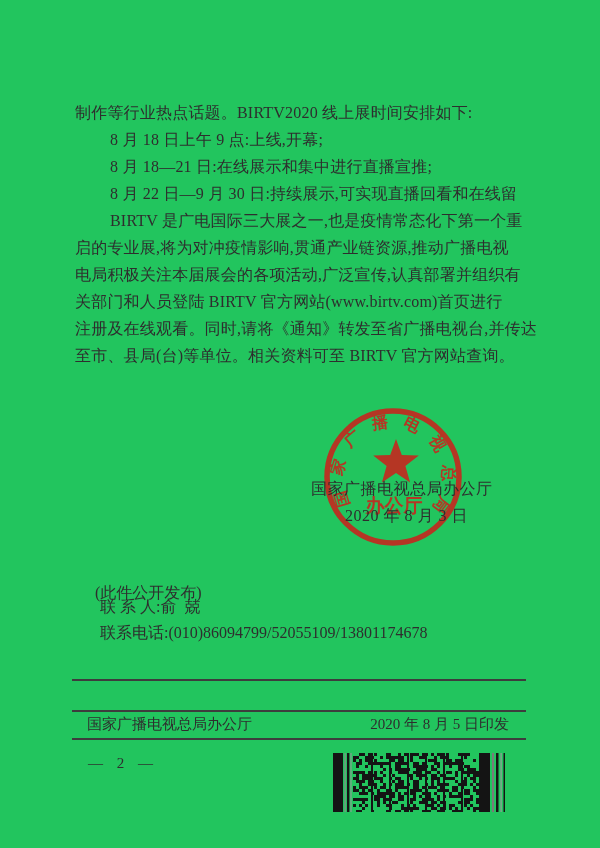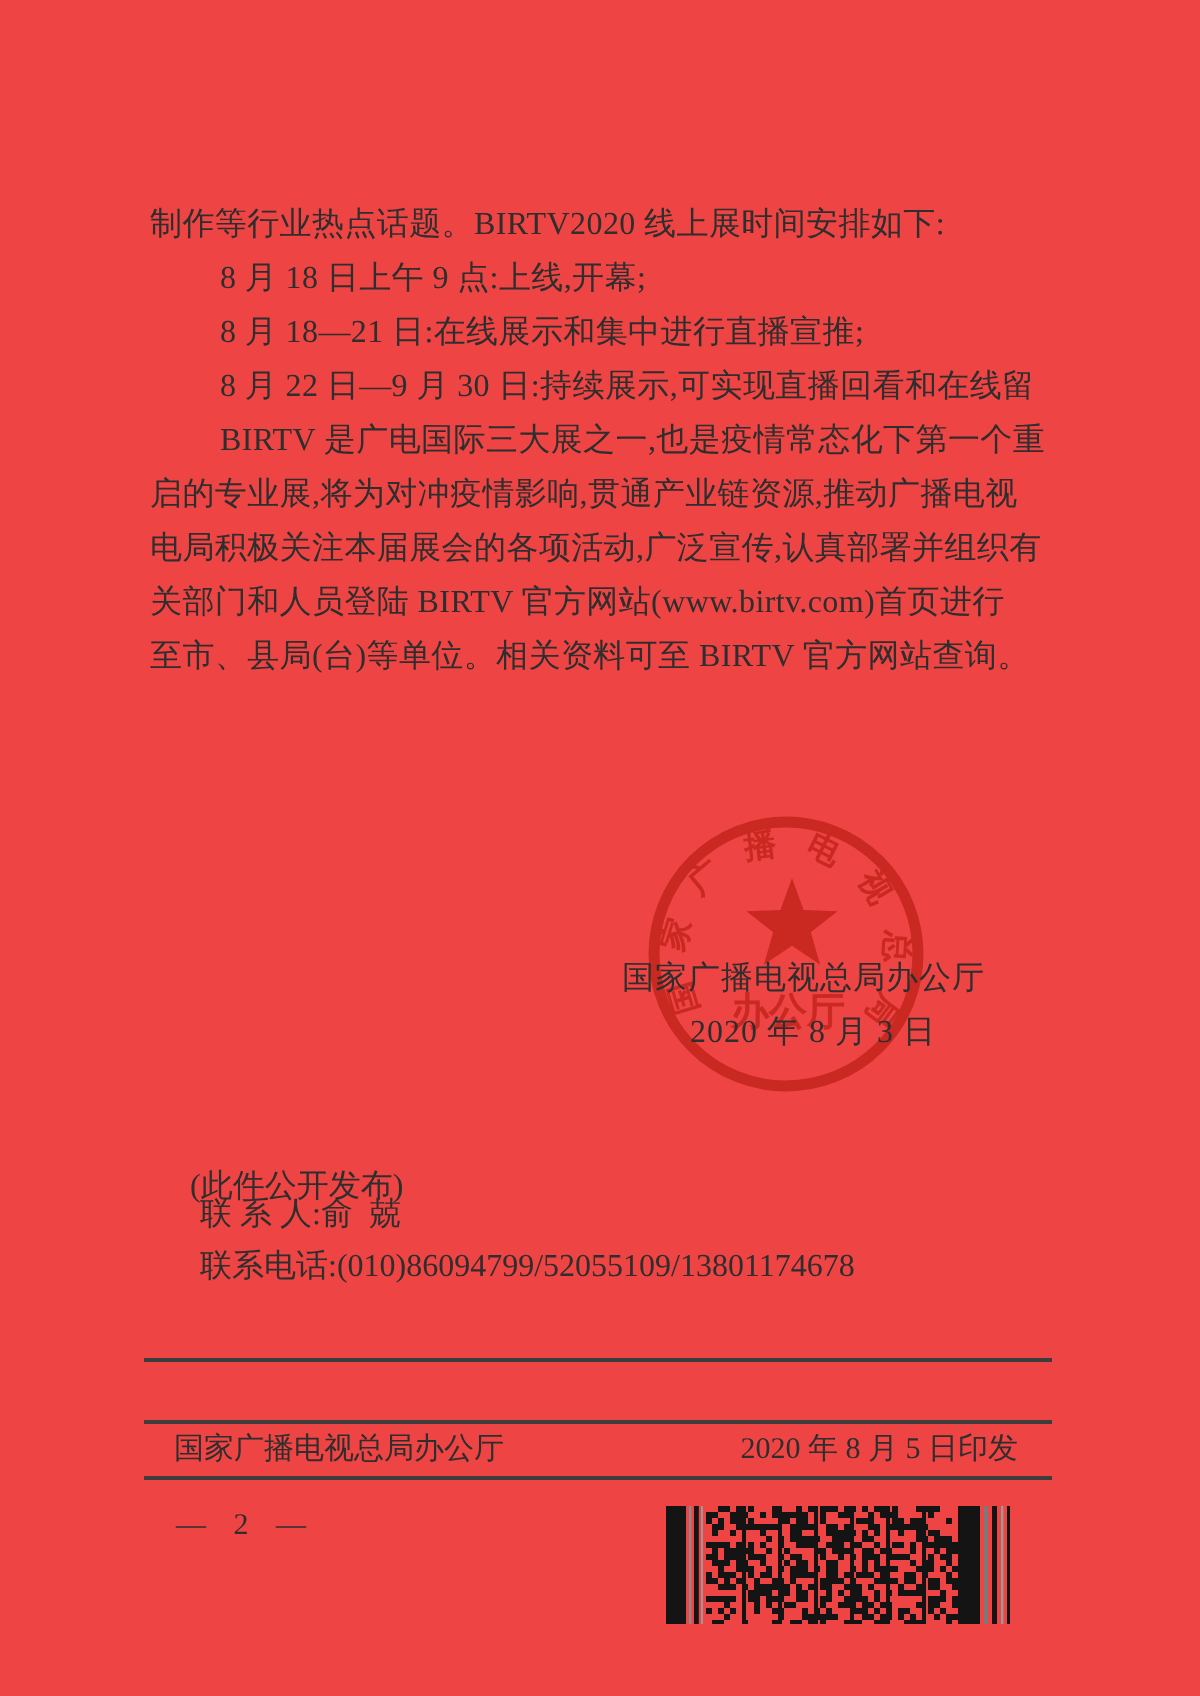--- a/index.html
+++ b/index.html
@@ -1,20 +1,20 @@
 <!DOCTYPE html>
 <html><head>
 <meta charset="utf-8">
 <style>
   html,body { margin:0; padding:0; background:#e8e8e6; }
   .page {
     position:relative;
     width:600px; height:848px;
     margin:0 auto;
-    background:#ef4444;
+    background:#22c55e;
     font-family:"Liberation Serif","DejaVu Serif",serif;
     color:#2e2e2e;
     overflow:hidden;
   }
   .body-text { position:absolute; left:75px; top:99px; width:456px; z-index:1; }
   .body-text .line { height:27px; line-height:27px; font-size:16px; letter-spacing:0.2px; white-space:nowrap; }
   .body-text .indent { padding-left:35px; }
 
   .seal {
     position:absolute; left:318px; top:402px; width:150px; height:150px;
@@ -44,20 +44,21 @@
 
   <div class="body-text">
     <div class="line">制作等行业热点话题。BIRTV2020 线上展时间安排如下:</div>
     <div class="line indent">8 月 18 日上午 9 点:上线,开幕;</div>
     <div class="line indent">8 月 18—21 日:在线展示和集中进行直播宣推;</div>
     <div class="line indent">8 月 22 日—9 月 30 日:持续展示,可实现直播回看和在线留</div>
     <div class="line indent">BIRTV 是广电国际三大展之一,也是疫情常态化下第一个重</div>
     <div class="line">启的专业展,将为对冲疫情影响,贯通产业链资源,推动广播电视</div>
     <div class="line">电局积极关注本届展会的各项活动,广泛宣传,认真部署并组织有</div>
     <div class="line">关部门和人员登陆 BIRTV 官方网站(www.birtv.com)首页进行</div>
+    <div class="line">注册及在线观看。同时,请将《通知》转发至省广播电视台,并传达</div>
     <div class="line">至市、县局(台)等单位。相关资料可至 BIRTV 官方网站查询。</div>
   </div>
 
   <svg class="seal" viewBox="0 0 150 150" xmlns="http://www.w3.org/2000/svg">
     <circle cx="75" cy="75" r="66" fill="none" stroke="#c5271e" stroke-width="5.5"></circle>
     <defs>
       <path id="sealArc" d="M 36.7 107.1 A 50 50 0 1 1 113.3 107.1" fill="none"></path>
     </defs>
     <text fill="#c5271e" font-size="16" font-weight="bold" letter-spacing="13" font-family="Liberation Serif, DejaVu Serif, serif">
       <textPath href="#sealArc" startOffset="6">国家广播电视总局</textPath>

